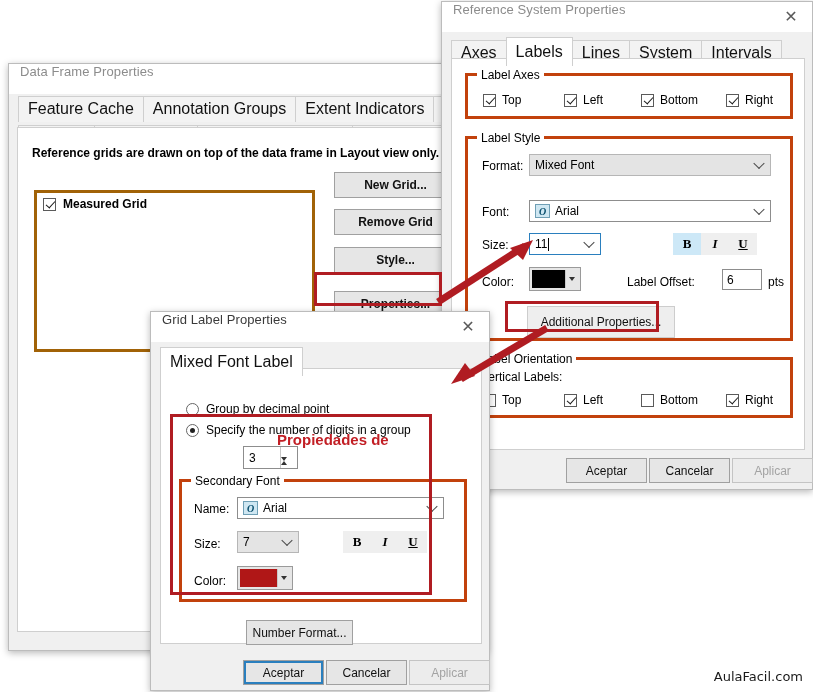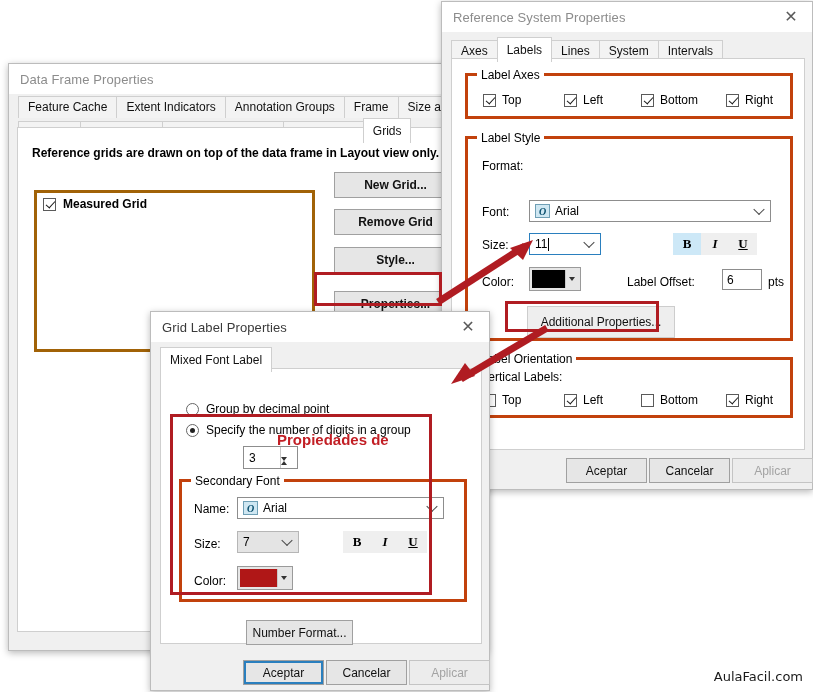--- a/index.html
+++ b/index.html
@@ -18,21 +18,20 @@
   .window {
     position: absolute;
     background: #f0f0f0;
     border: 1px solid #bcbcbc;
     box-shadow: 0 2px 7px rgba(0,0,0,.28);
   }
   .titlebar {
     height: 30px;
     background: #ffffff;
     display: flex;
-    align-items: center;
     position: relative;
   }
   .titlebar .title {
     font-size: 13px;
     color: #8c8c8c;
     padding-left: 11px;
     letter-spacing: .1px;
     white-space: nowrap;
   }
   .closebtn {
@@ -44,21 +43,21 @@
     cursor: pointer;
   }
 
   
   .tabstrip { display: flex; align-items: flex-end; padding-left: 9px; }
   .tab {
     border: 1px solid #cfcfcf;
     border-bottom: none;
     background: #f3f3f3;
     padding: 3px 9px 4px 9px;
-    font-size: 12px;
+    font-size: 16px;
     margin-right: -1px;
     color: #111;
     white-space: nowrap;
   }
   .tab.active {
     background: #ffffff;
     position: relative;
     z-index: 3;
     padding-top: 5px;
     padding-bottom: 5px;
@@ -274,22 +273,22 @@
 <body>
 
 <div class="window" style="left:8px; top:63px; width:480px; height:588px;">
 
   <div class="titlebar">
     <div class="title">Data Frame Properties</div>
   </div>
 
   <div class="tabstrip" style="margin-top:2px;">
     <div class="tab">Feature Cache</div>
+    <div class="tab">Annotation Groups</div>
     <div class="tab">Extent Indicators</div>
-    <div class="tab">Annotation Groups</div>
     <div class="tab">Frame</div>
     <div class="tab">Size and Posi</div>
   </div>
   <div class="tabstrip">
     <div class="tab">General</div>
     <div class="tab">Data Frame</div>
     <div class="tab">Coordinate System</div>
     <div class="tab">Illumination</div>
     <div class="tab active">Grids</div>
   </div>
@@ -346,20 +345,24 @@
       <div class="chk" style="left:258px; top:17px;">
         <span class="box on"></span>
         <span>Right</span>
       </div>
     </div>
 
     <div class="groupbox" style="left:13px; top:77px; width:328px; height:205px;">
       <div class="legend">Label Style</div>
 
       <div class="lbl" style="left:14px; top:20px;">Format:</div>
+      <div class="combo grayed" style="left:61px; top:15px; width:242px; height:22px;">
+        <span>Mixed Font</span>
+        <span class="arrow"></span>
+      </div>
 
       <div class="lbl" style="left:14px; top:66px;">Font:</div>
       <div class="combo" style="left:61px; top:61px; width:242px; height:22px;">
         <span class="fontico">O</span>
         <span>Arial</span>
         <span class="arrow"></span>
       </div>
 
       <div class="lbl" style="left:14px; top:99px;">Size:</div>
       <div class="combo focused" style="left:61px; top:94px; width:72px; height:22px;">

